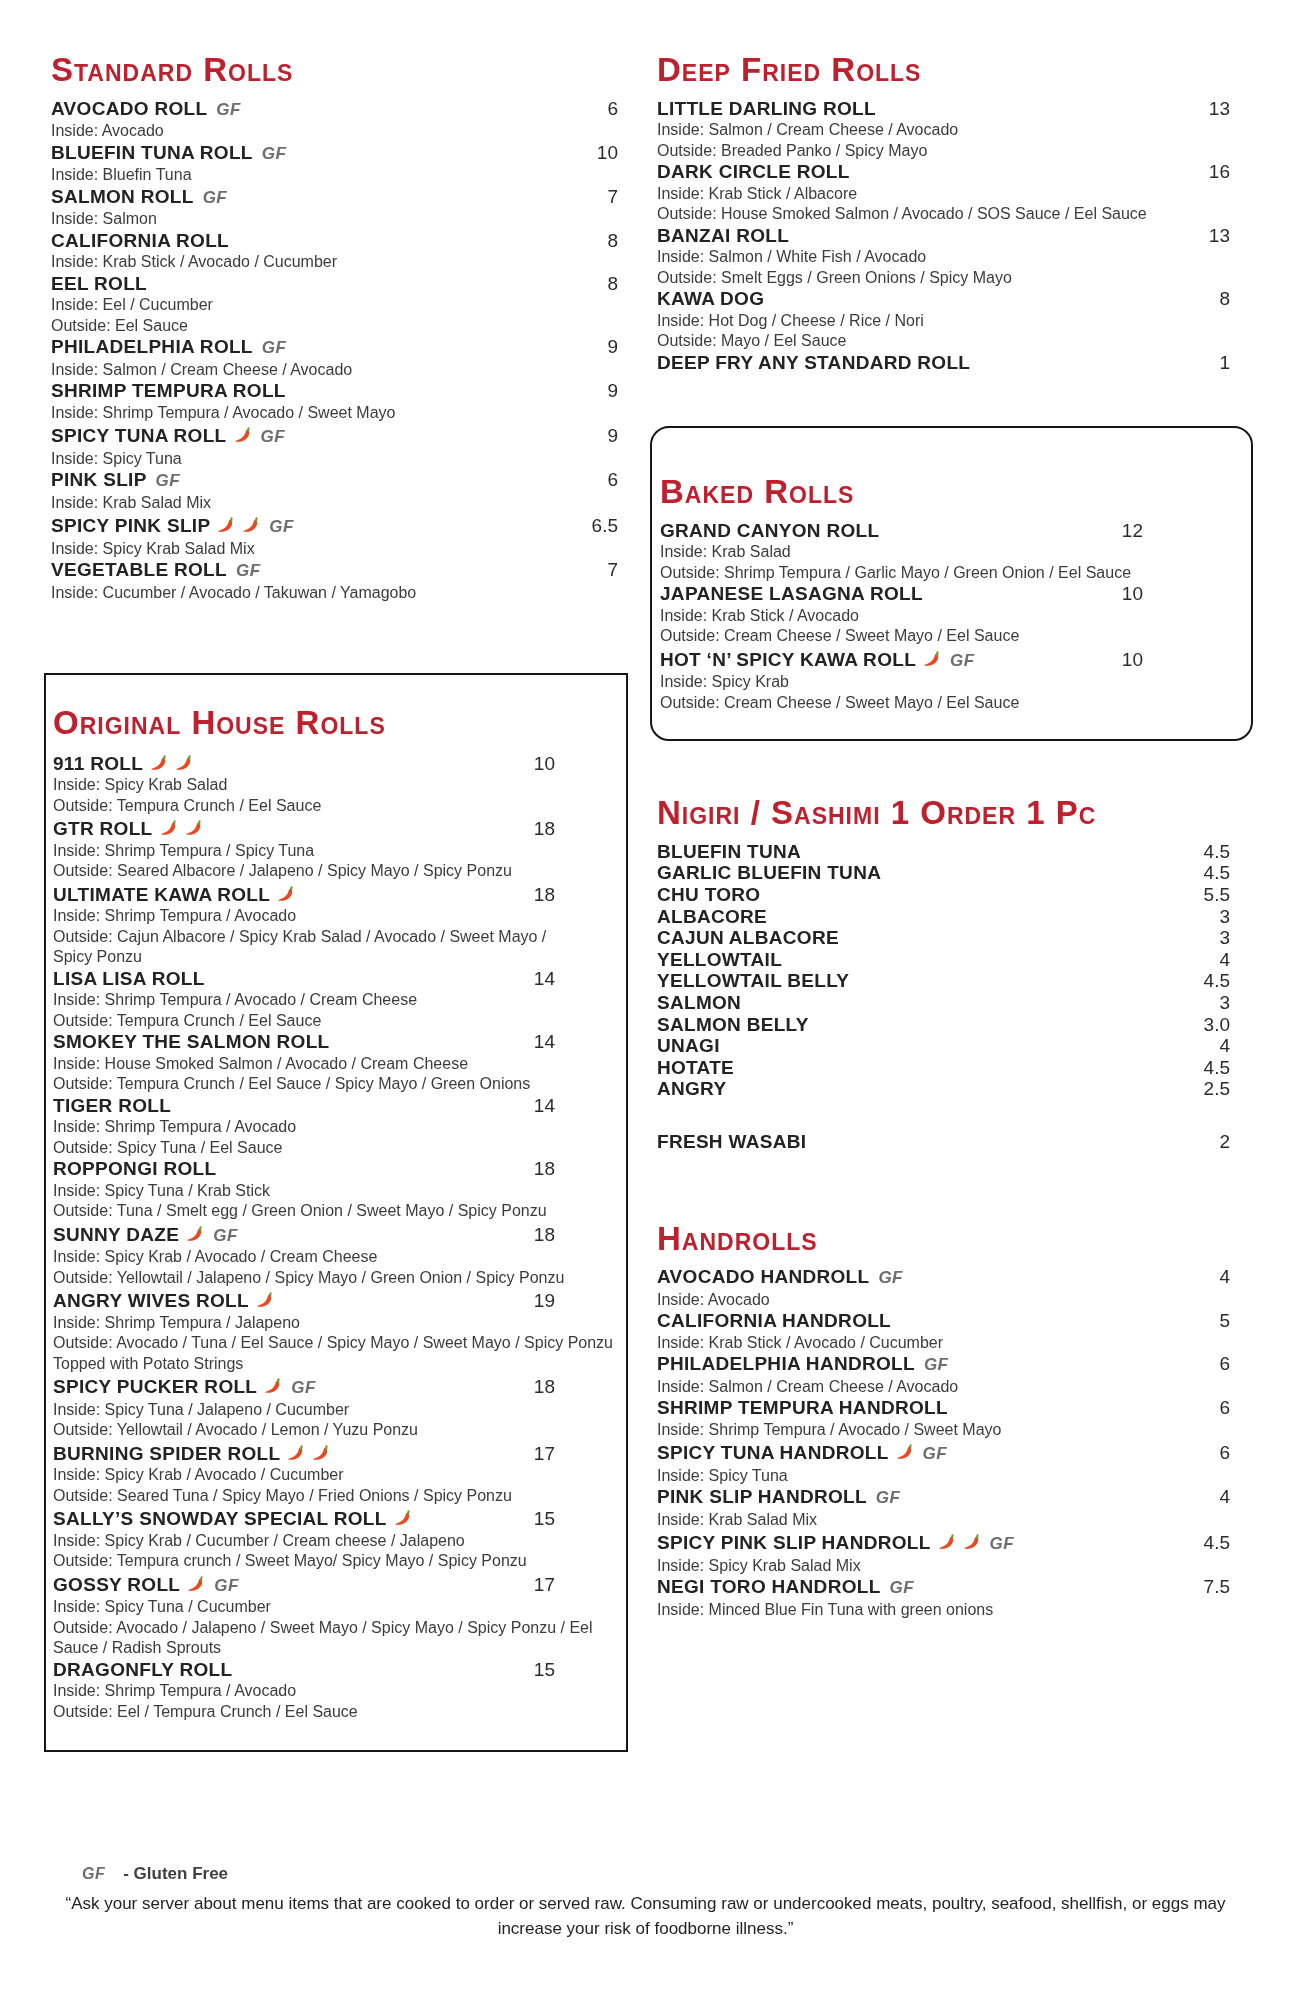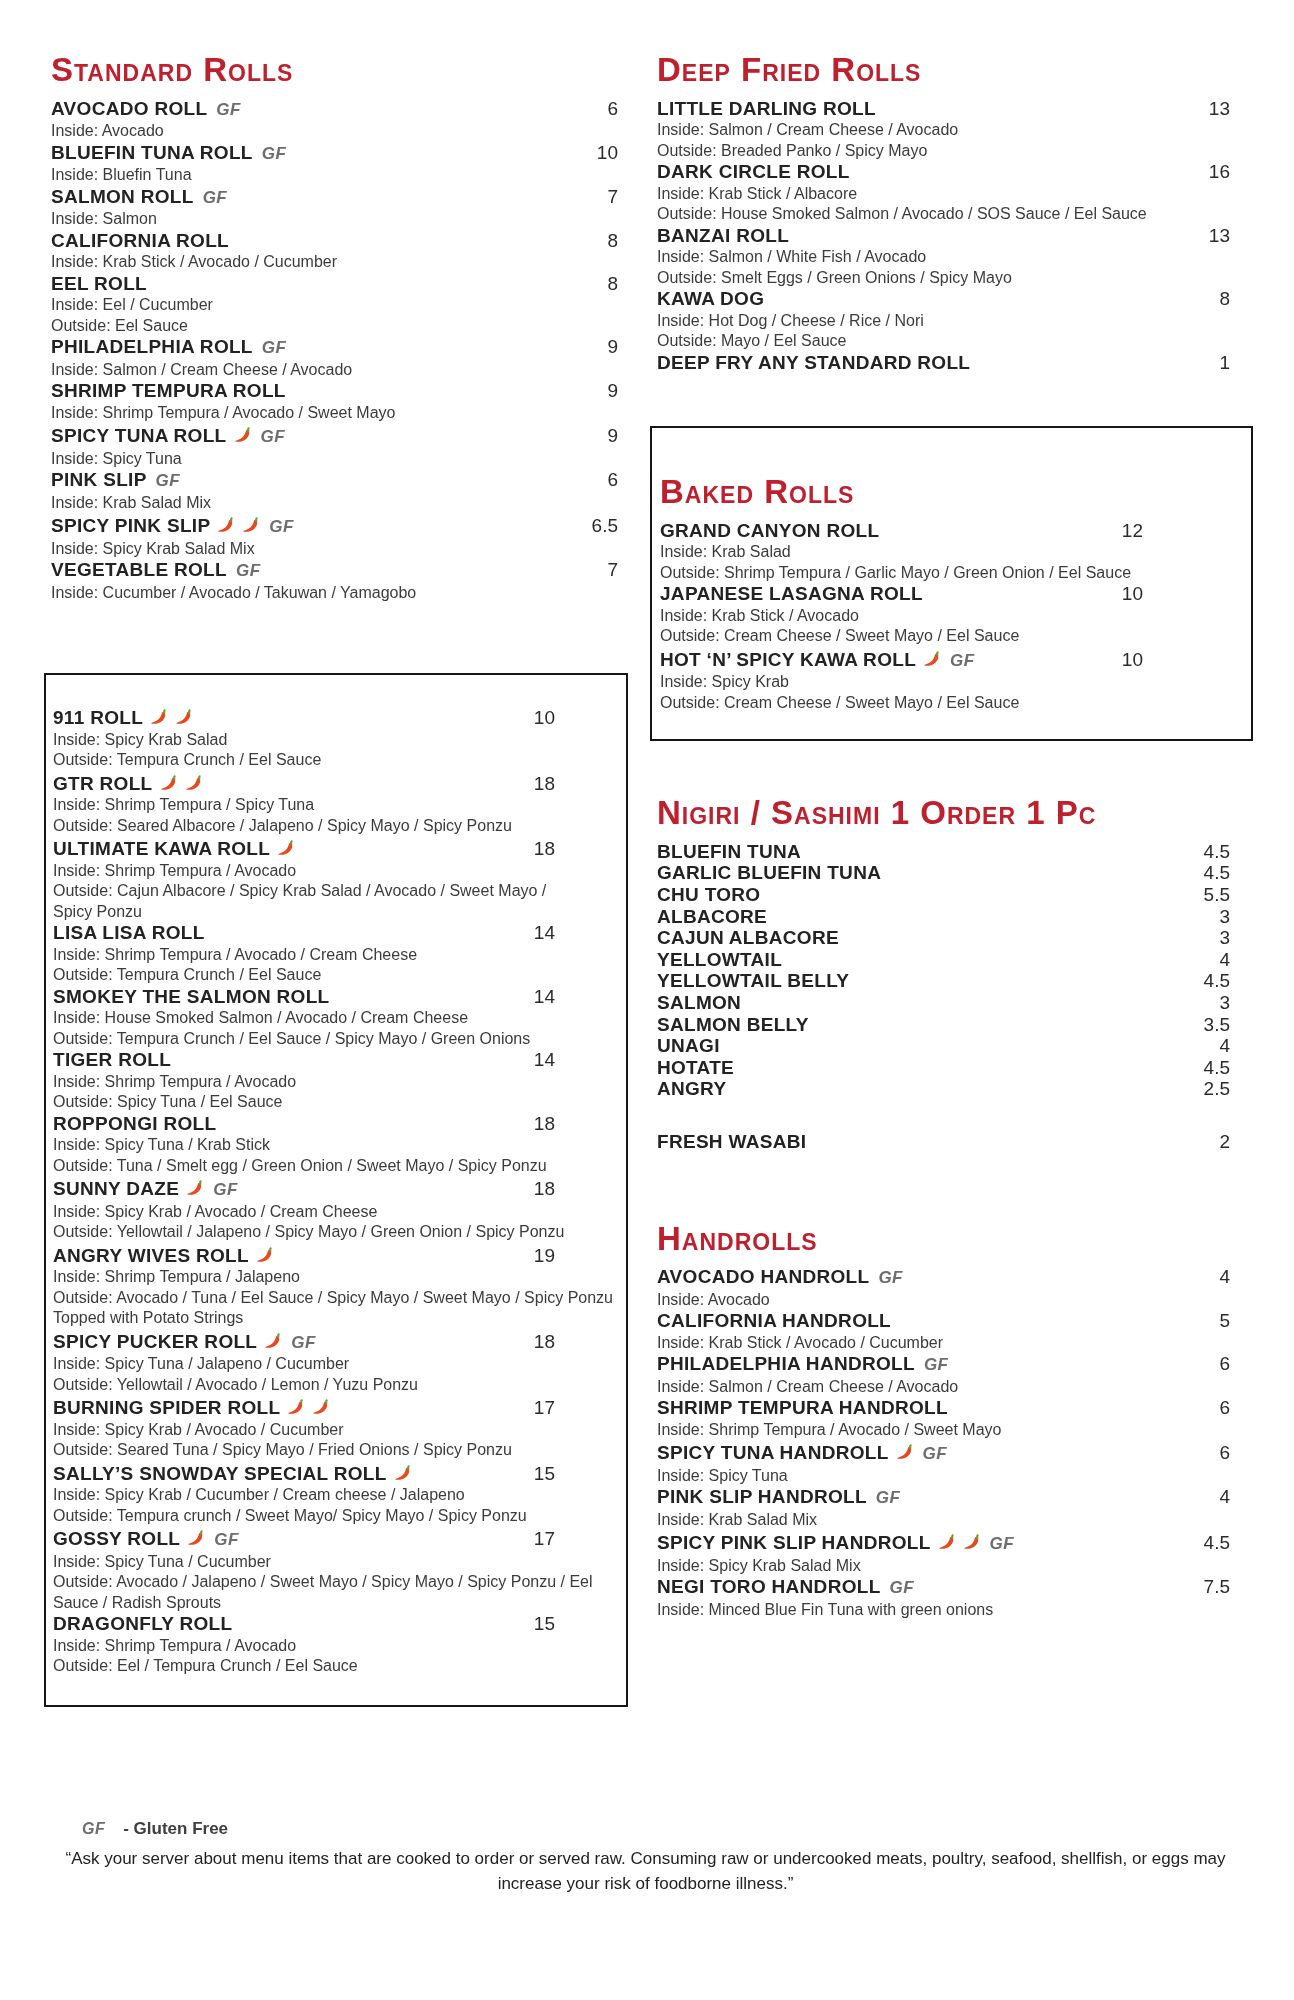--- a/index.html
+++ b/index.html
@@ -27,21 +27,21 @@
   
   .sec-standard .price{margin-right:10px;}
   .sec-deepfried .price{margin-right:10px;}
   .sec-nigiri .price{margin-right:10px;}
   .sec-handrolls .price{margin-right:10px;}
   .sec-house .price{margin-right:61px;}
   .sec-baked .price{margin-right:100px;}
 
   .boxed{border:2px solid #161616;box-sizing:border-box;}
   .box-house{margin-top:70px;margin-left:-7px;width:calc(100% + 7px);padding:30px 10px 28px 7px;}
-  .box-baked{margin-top:52px;margin-left:-7px;width:calc(100% + 20px);padding:46px 8px 26px 8px;}
+  .box-baked{margin-top:52px;margin-left:-7px;width:calc(100% + 20px);padding:46px 8px 26px 8px;border-radius:19px;}
 
   .sec-nigiri{margin-top:54px;}
   .sec-nigiri .iname{line-height:21.6px;}
   .sec-nigiri .price{line-height:21.6px;}
   .sec-handrolls{margin-top:68px;}
   .item.gapped{margin-top:31px;}
 
   .footer{margin-top:112px;}
   .gf-note{padding-left:31px;font-size:17px;color:#242424;}
   .gf-note .gf-abbr{font-style:italic;font-weight:700;color:var(--gf);font-size:16px;letter-spacing:.5px;}
@@ -143,20 +143,21 @@
               <div class="irow">
                 <span class="iname">VEGETABLE ROLL<span class="gf">GF</span></span>
                 <span class="price">7</span>
               </div>
               <div class="desc">Inside: Cucumber / Avocado / Takuwan / Yamagobo</div>
             </div>
           </div>
       </div>
 
       <div class="section sec-house boxed box-house">
+        <h2 class="section-title">Original House Rolls</h2>
         <div class="items">
             <div class="item">
               <div class="irow">
                 <span class="iname">911 ROLL<svg class="chili" viewBox="0 0 24 24" aria-hidden="true">
                     <path d="M20.1 7.5c1.2 3-.1 6.7-2.9 9.4-3.2 3.1-8.3 4.9-13.4 4.2-1.1-.2-1.2-.8-.2-1.2 4.6-1.6 7.7-3.4 9.8-6.1 1.6-2 2.6-4.3 3-6.8.2-1.3 3.2-.7 3.7.5z" fill="#e8491f"></path>
                     <path d="M18.2 7.8c-.7-1.6-.5-3.2.8-4.6.4-.5 1.1-.6 1.6-.2.5.4.6 1 .3 1.6-.5 1-.6 2-.2 3.1.2.5-.2 1.1-.8 1.2-.7.1-1.4-.4-1.7-1.1z" fill="#67a22f"></path>
                   </svg><svg class="chili" viewBox="0 0 24 24" aria-hidden="true">
                     <path d="M20.1 7.5c1.2 3-.1 6.7-2.9 9.4-3.2 3.1-8.3 4.9-13.4 4.2-1.1-.2-1.2-.8-.2-1.2 4.6-1.6 7.7-3.4 9.8-6.1 1.6-2 2.6-4.3 3-6.8.2-1.3 3.2-.7 3.7.5z" fill="#e8491f"></path>
                     <path d="M18.2 7.8c-.7-1.6-.5-3.2.8-4.6.4-.5 1.1-.6 1.6-.2.5.4.6 1 .3 1.6-.5 1-.6 2-.2 3.1.2.5-.2 1.1-.8 1.2-.7.1-1.4-.4-1.7-1.1z" fill="#67a22f"></path>
                   </svg></span>
@@ -431,21 +432,21 @@
             </div>
             <div class="item">
               <div class="irow">
                 <span class="iname">SALMON</span>
                 <span class="price">3</span>
               </div>
             </div>
             <div class="item">
               <div class="irow">
                 <span class="iname">SALMON BELLY</span>
-                <span class="price">3.5</span>
+                <span class="price">3.0</span>
               </div>
             </div>
             <div class="item">
               <div class="irow">
                 <span class="iname">UNAGI</span>
                 <span class="price">4</span>
               </div>
             </div>
             <div class="item">
               <div class="irow">

